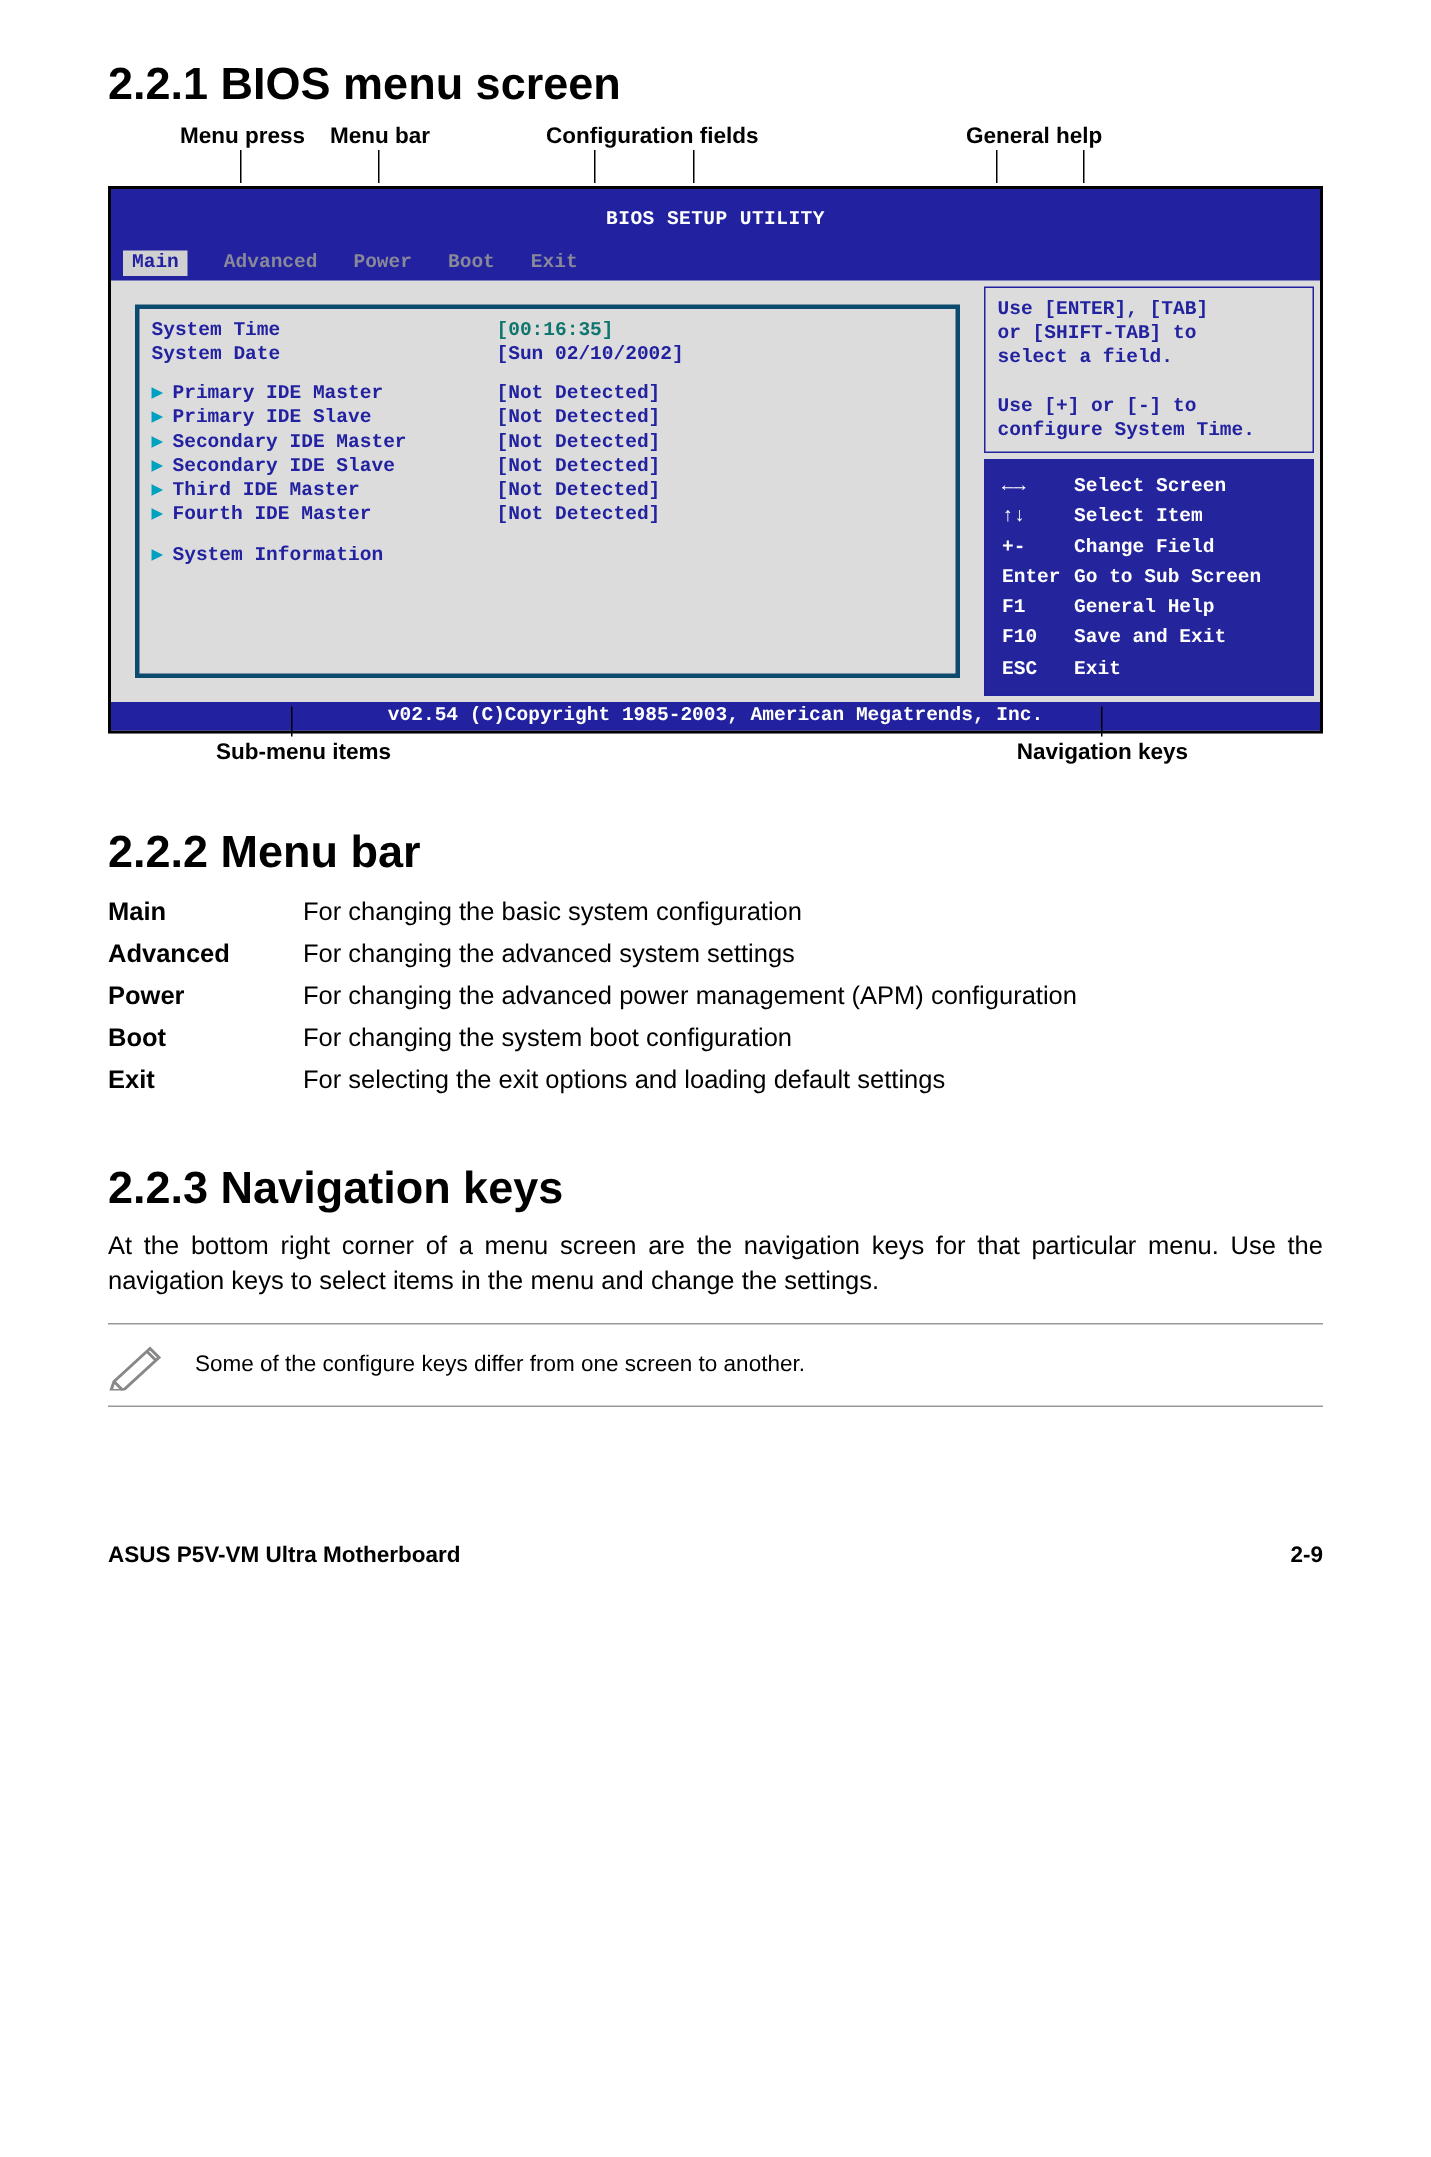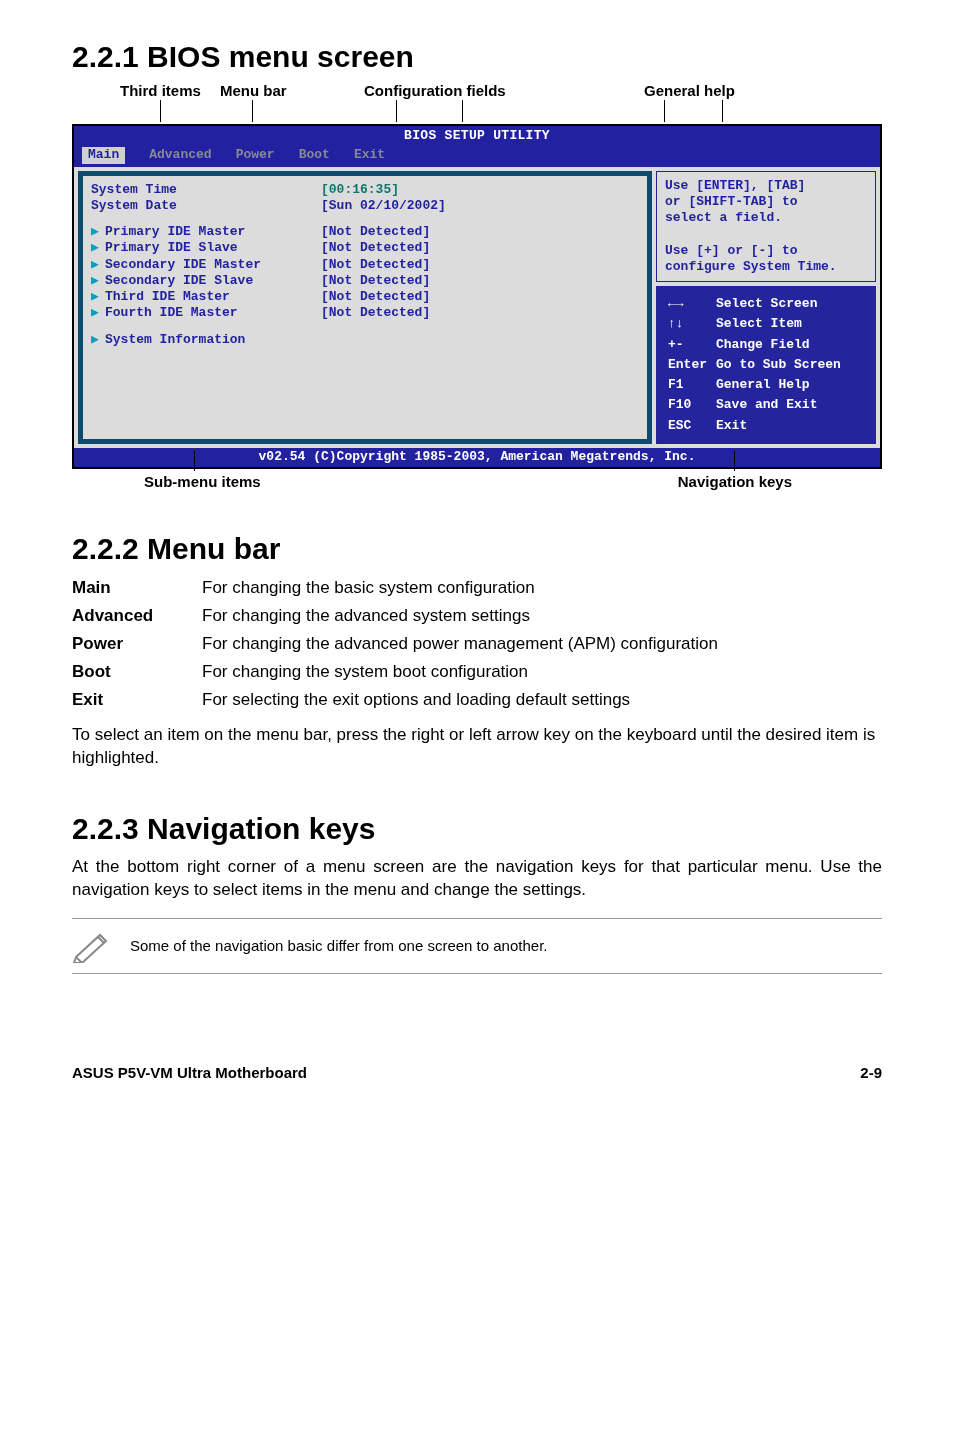--- a/index.html
+++ b/index.html
@@ -36,42 +36,42 @@
     font-size: 13px;
     font-weight: bold;
     border: 2px solid #000;
     background: #dcdcdc;
     line-height: 1.25;
   }
   .bios-titlebar {
     background: #2222a0;
     color: #fff;
     text-align: center;
-    padding: 2px 0;
+    padding: 12px 0;
     letter-spacing: 0.3px;
   }
   .bios-menubar {
     background: #2222a0;
     color: #889;
     display: flex;
     padding: 1px 8px 3px 8px;
     gap: 24px;
   }
   .bios-menubar .sel {
     background: #d0d0d0;
     color: #2222a0;
     padding: 0 6px;
   }
   .bios-body {
     display: flex;
   }
   .bios-left {
     flex: 1;
-    border: 5px solid #0c4a6e;
-    margin: 4px;
+    border: 3px solid #0c4a6e;
+    margin: 16px;
     padding: 6px 8px;
     color: #2222a0;
   }
   .bios-left .cyan { color: #0f766e; }
   .bios-left .row { display: flex; }
   .bios-left .col1 { width: 230px; }
   .bios-left .arrow { color: #00a0c0; width: 14px; display:inline-block;}
   .bios-right {
     width: 220px;
     margin: 4px 4px 4px 0;
@@ -125,21 +125,21 @@
     font-weight: bold;
     border-top: 0;
   }
 </style>
 </head>
 <body>
 
 <h2>2.2.1   BIOS menu screen</h2>
 
 <div class="labels-row" style="position:relative; height:40px;">
-  <div style="position:absolute; left:48px;"><span>Third items</span><div class="vline" style="left:40px;"></div></div>
+  <div style="position:absolute; left:48px;"><span>Menu press</span><div class="vline" style="left:40px;"></div></div>
   <div style="position:absolute; left:148px;"><span>Menu bar</span><div class="vline" style="left:32px;"></div></div>
   <div style="position:absolute; left:292px;"><span>Configuration fields</span><div class="vline" style="left:32px;"></div><div class="vline" style="left:98px;"></div></div>
   <div style="position:absolute; left:572px;"><span>General help</span><div class="vline" style="left:20px;"></div><div class="vline" style="left:78px;"></div></div>
 </div>
 
 <div class="bios">
   <div class="bios-titlebar">BIOS SETUP UTILITY</div>
   <div class="bios-menubar">
     <span class="sel">Main</span>
     <span>Advanced</span>
@@ -265,32 +265,31 @@
     <tr>
           <td class="k">Boot</td>
           <td>For changing the system boot configuration</td>
         </tr>
     <tr>
           <td class="k">Exit</td>
           <td>For selecting the exit options and loading default settings</td>
         </tr>
   </tbody>
     </table>
-  <p class="bodytext">To select an item on the menu bar, press the right or left arrow key on the keyboard until the desired item is highlighted.</p>
 </div>
 
 <div class="section">
   <h2>2.2.3   Navigation keys</h2>
   <p class="bodytext" style="text-align:justify;">At the bottom right corner of a menu screen are the navigation keys for that particular menu. Use the navigation keys to select items in the menu and change the settings.</p>
   <div class="note-wrap">
     <svg class="pencil" viewBox="0 0 40 34">
       <path d="M4 28 L28 6 L34 12 L10 34 L2 34 Z" fill="none" stroke="#888" stroke-width="2"></path>
       <path d="M4 28 L10 34" stroke="#888" stroke-width="2"></path>
       <path d="M26 8 L32 14" stroke="#888" stroke-width="2"></path>
     </svg>
-    <span class="note-text">Some of the navigation basic differ from one screen to another.</span>
+    <span class="note-text">Some of the configure keys differ from one screen to another.</span>
   </div>
 </div>
 
 <div class="footer">
   <span>ASUS P5V-VM Ultra Motherboard</span>
   <span>2-9</span>
 </div>
 
 </body></html>

